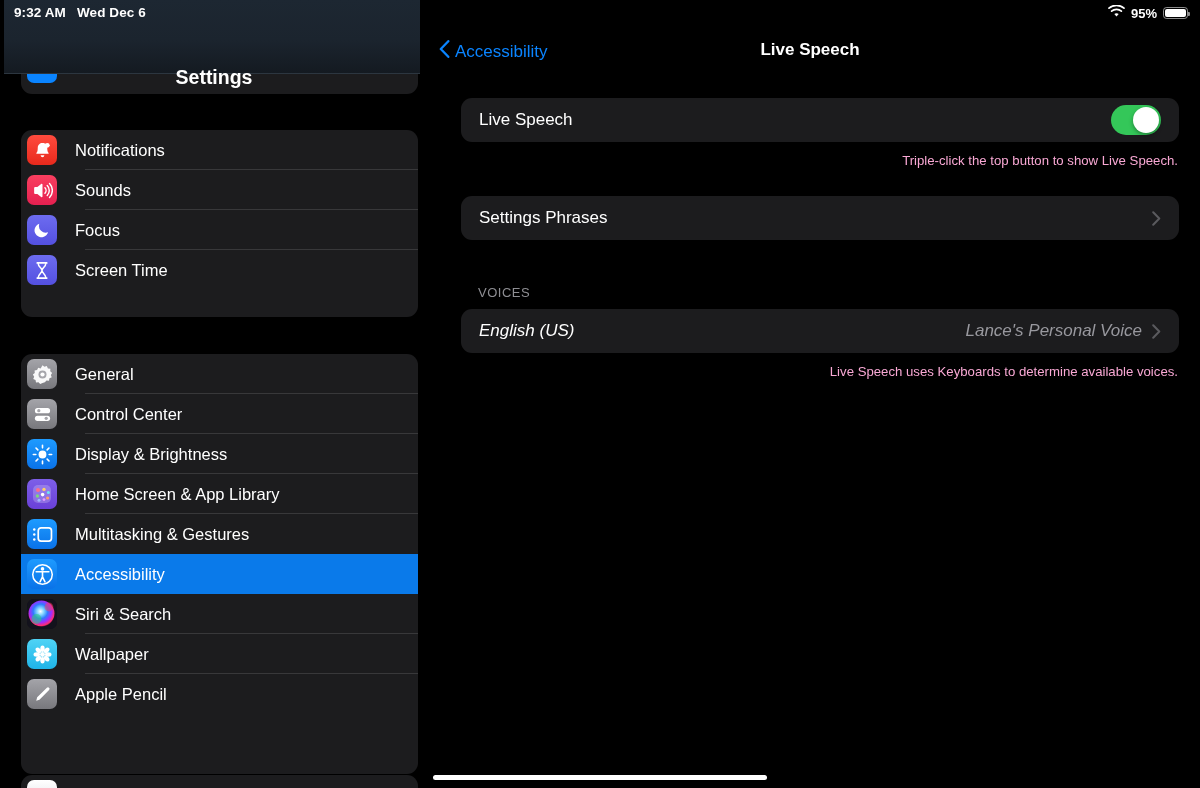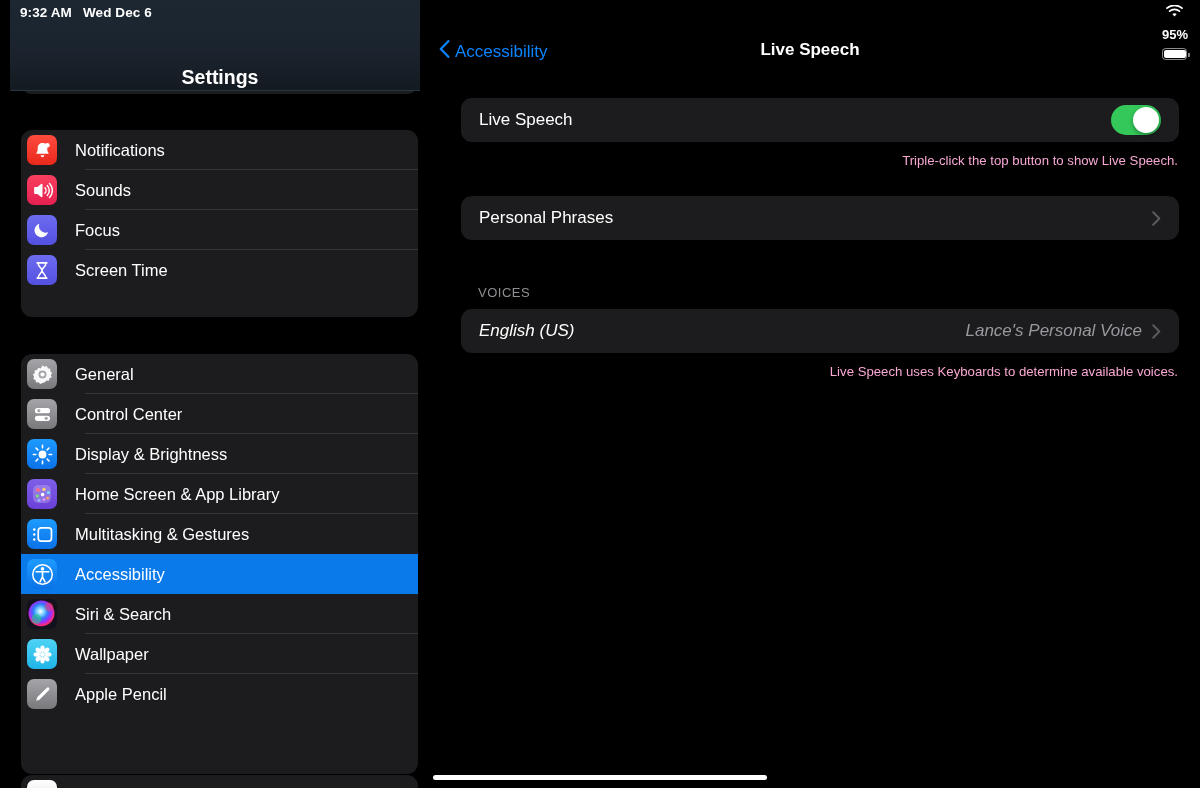--- a/index.html
+++ b/index.html
@@ -13,21 +13,21 @@
   #screen { position:relative; width:1200px; height:788px; background:#000; }
 
   
   #sidebar {
     position:absolute; left:0; top:0; width:420px; height:788px;
     background:#000; overflow:hidden;
   }
   #sidebar-scroll { position:absolute; left:0; top:0; width:420px; }
 
   .nav-bar {
-    position:absolute; left:10px; top:0; width:420px; height:91px;
+    position:absolute; left:4px; top:0; width:420px; height:74px;
     background:linear-gradient(180deg,#1d2732 0%, #1b242e 55%, #141a21 100%);
     z-index:30;
     border-bottom:1px solid rgba(255,255,255,0.07);
   }
   .status-left {
     position:absolute; left:10px; top:5px;
     font-size:13.5px; font-weight:bold; color:#fff;
     letter-spacing:0.1px; white-space:nowrap;
   }
   .status-left .sl-time { margin-right:11px; }
@@ -72,21 +72,21 @@
     cursor:default;
   }
   .d-back svg { margin-right:5px; }
   .d-title {
     position:absolute; left:0; top:40px; width:780px; text-align:center;
     font-size:17px; font-weight:bold; color:#fff;
   }
   .status-right {
     position:absolute; right:12px; top:5px;
     display:flex; align-items:center; gap:6px;
-    font-size:13px; font-weight:bold; color:#fff; z-index:40;flex-direction:column;
+    font-size:13px; font-weight:bold; color:#fff; z-index:40;
   }
   .batt-shell {
     width:25px; height:12px; border:1.3px solid rgba(255,255,255,0.55);
     border-radius:3.5px; position:relative; display:inline-block;
   }
   .batt-fill {
     position:absolute; left:1px; top:1px; bottom:1px;
     background:#fff; border-radius:2px;
   }
   .batt-nub {
@@ -350,21 +350,21 @@
         <span class="d-label">Live Speech</span>
         <span class="switch" style="background: rgb(52, 199, 89);">
           <span class="knob"></span>
         </span>
       </div>
     </div>
     <div class="d-footnote" style="top:152px;">Triple-click the top button to show Live Speech.</div>
 
     <div class="d-card" style="top:196px;">
       <div class="d-row">
-        <span class="d-label">Personal Phrases</span>
+        <span class="d-label">Settings Phrases</span>
         <span class="d-chev" style="margin-left:auto;">
           <svg width="9" height="15" viewBox="0 0 9 15">
               <path d="M1.2 1.2 7.3 7.5 1.2 13.8" stroke="#5a5a5e" stroke-width="2" fill="none" stroke-linecap="round" stroke-linejoin="round"></path>
             </svg>
         </span>
       </div>
     </div>
 
     <div class="d-header" style="top:285px;">VOICES</div>
     <div class="d-card" style="top:309px;font-style:italic;">

